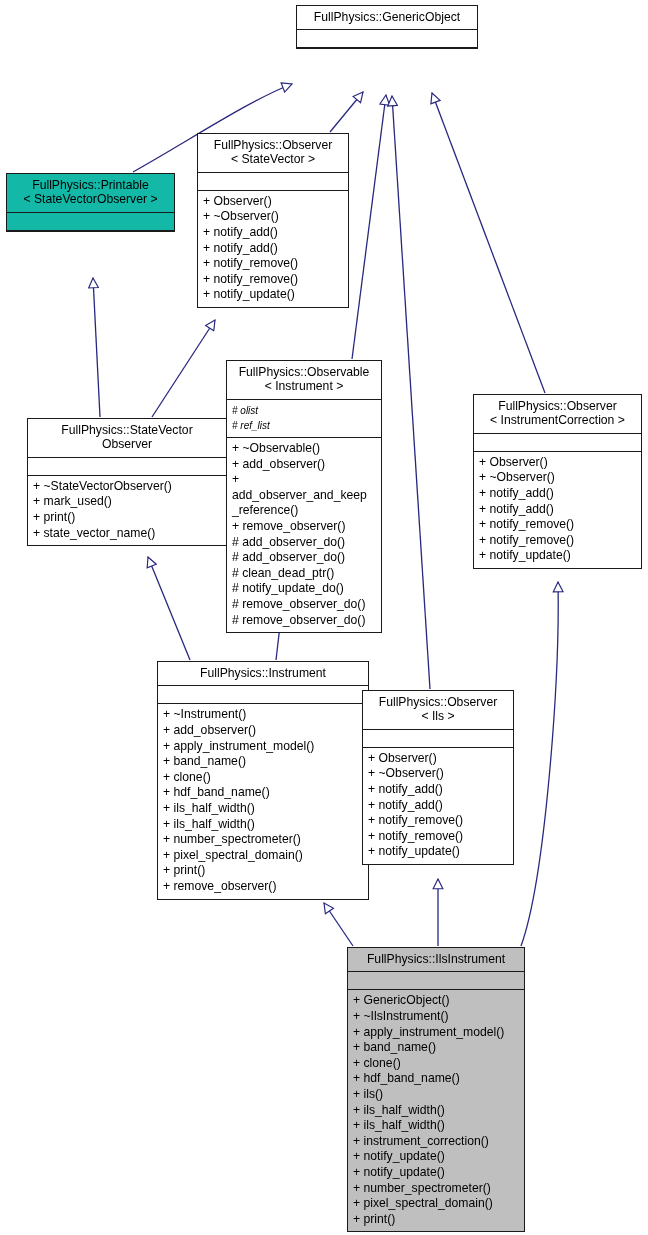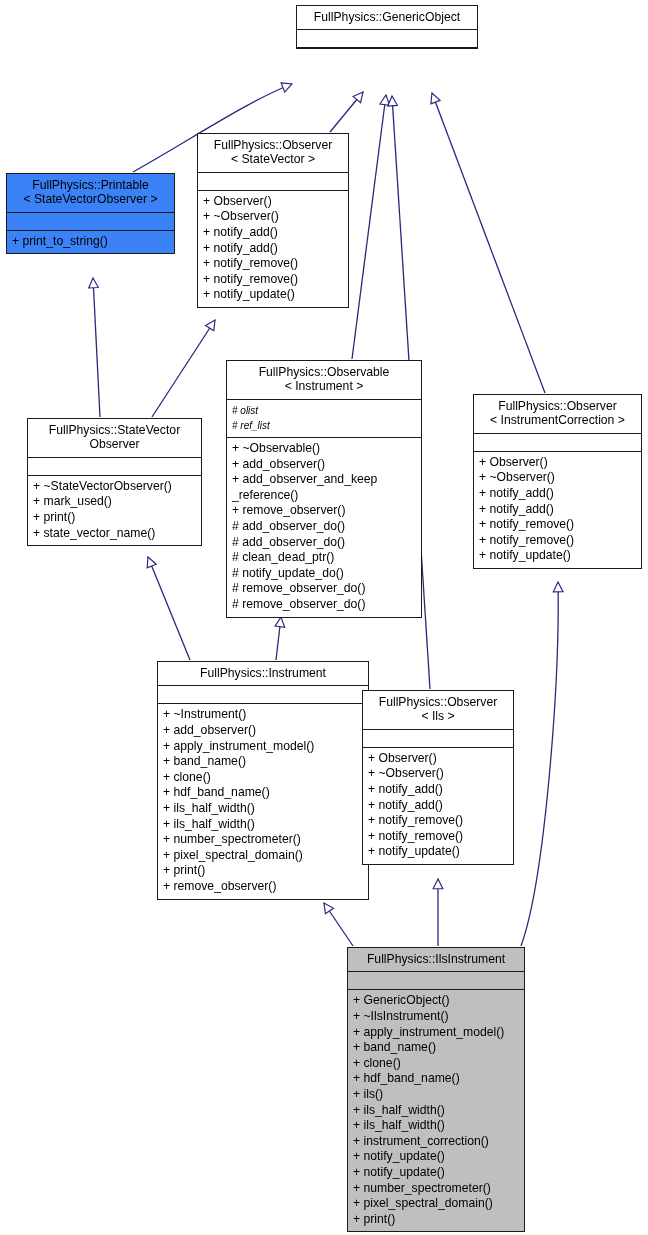--- a/index.html
+++ b/index.html
@@ -113,40 +113,37 @@
       <div class="node-ops">
         <div class="member">+ Observer()</div>
         <div class="member">+ ~Observer()</div>
         <div class="member">+ notify_add()</div>
         <div class="member">+ notify_add()</div>
         <div class="member">+ notify_remove()</div>
         <div class="member">+ notify_remove()</div>
         <div class="member">+ notify_update()</div>
       </div>
     </div>
-    <div class="uml-node" style="left: 6px; top: 173px; width: 169px; border-color: rgb(26, 26, 26); background: #3b82f6;">
+    <div class="uml-node" style="left: 6px; top: 173px; width: 169px; border-color: rgb(26, 26, 26); background: #14b8a6;">
       <div class="node-title" style="border-bottom-color: rgb(26, 26, 26);">FullPhysics::Printable
 &lt; StateVectorObserver &gt;</div>
       <div class="node-attrs" style="border-bottom-color: rgb(26, 26, 26);"></div>
-      <div class="node-ops">
-        <div class="member">+ print_to_string()</div>
-      </div>
-    </div>
-    <div class="uml-node" style="left: 27px; top: 418px; width: 175px; border-color: rgb(26, 26, 26); background: rgb(255, 255, 255);">
+    </div>
+    <div class="uml-node" style="left: 27px; top: 418px; width: 200px; border-color: rgb(26, 26, 26); background: rgb(255, 255, 255);">
       <div class="node-title" style="border-bottom-color: rgb(26, 26, 26);">FullPhysics::StateVector
 Observer</div>
       <div class="node-attrs" style="border-bottom-color: rgb(26, 26, 26);"></div>
       <div class="node-ops">
         <div class="member">+ ~StateVectorObserver()</div>
         <div class="member">+ mark_used()</div>
         <div class="member">+ print()</div>
         <div class="member">+ state_vector_name()</div>
       </div>
     </div>
-    <div class="uml-node" style="left: 226px; top: 360px; width: 196px; border-color: rgb(26, 26, 26); background: rgb(255, 255, 255);">
+    <div class="uml-node" style="left: 226px; top: 360px; width: 156px; border-color: rgb(26, 26, 26); background: rgb(255, 255, 255);">
       <div class="node-title" style="border-bottom-color: rgb(26, 26, 26);">FullPhysics::Observable
 &lt; Instrument &gt;</div>
       <div class="node-attrs" style="border-bottom-color: rgb(26, 26, 26);">
         <div class="member"># olist</div>
         <div class="member"># ref_list</div>
       </div>
       <div class="node-ops">
         <div class="member">+ ~Observable()</div>
         <div class="member">+ add_observer()</div>
         <div class="member">+ add_observer_and_keep

